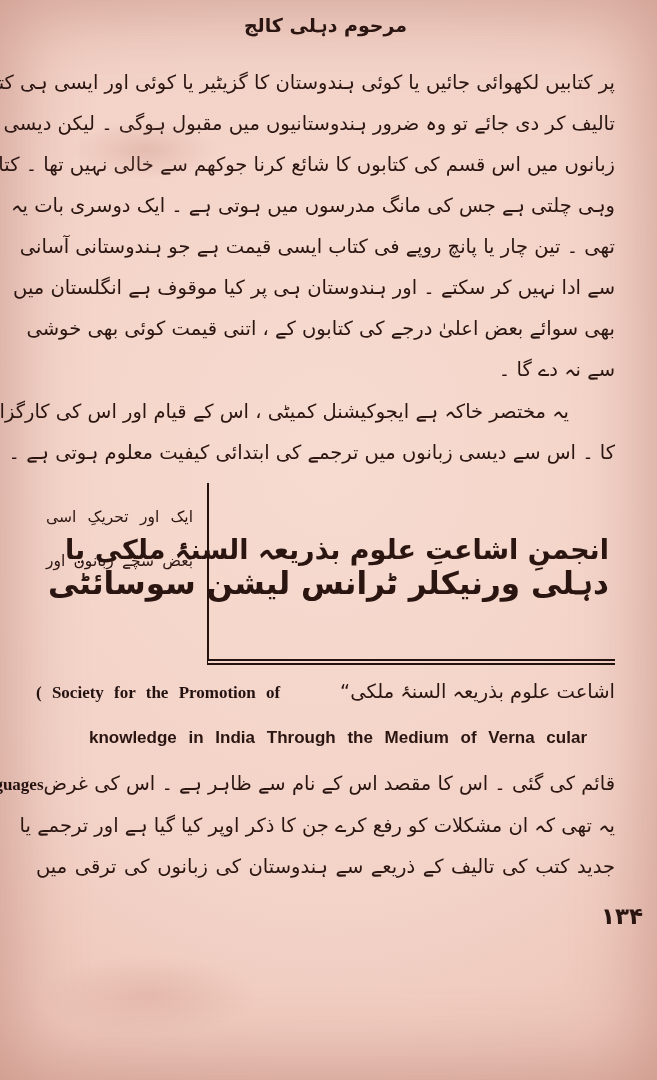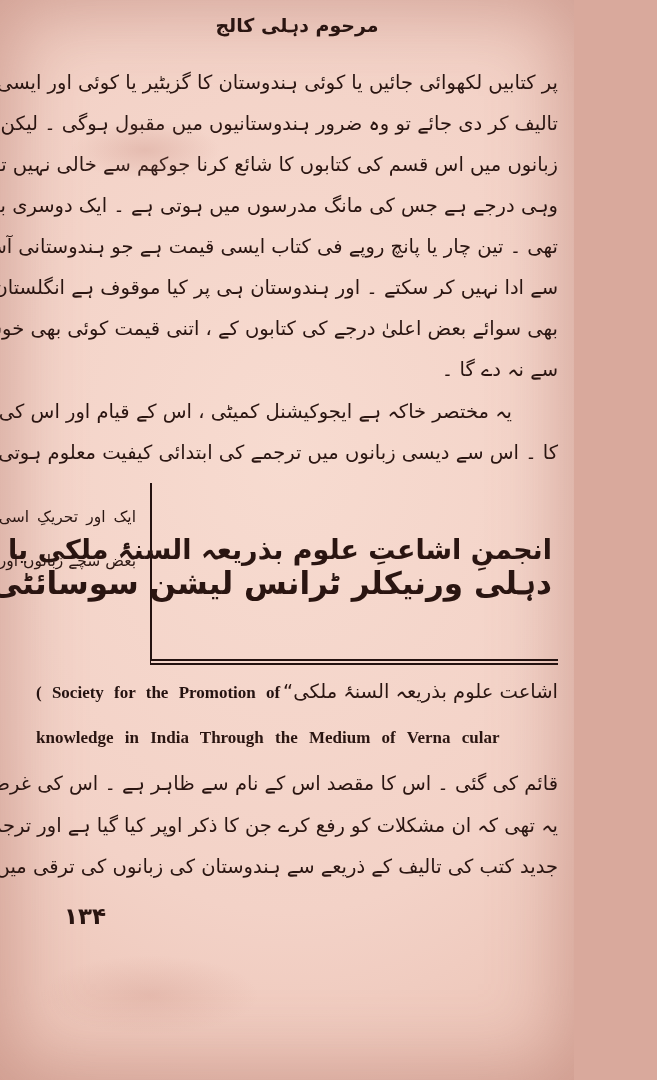--- a/index.html
+++ b/index.html
@@ -2,27 +2,27 @@
 <html lang="ur"><head>
 <meta charset="utf-8">
 <style>
   html,body{margin:0;padding:0;}
   body{
     width:657px;height:1080px;overflow:hidden;
     background:#d9a99c;
     font-family:"DejaVu Sans",sans-serif;
   }
   .page{
-    position:relative;width:574px;height:1080px;box-sizing:border-box;
+    position:relative;width:657px;height:1080px;box-sizing:border-box;
     background:radial-gradient(ellipse 130% 90% at 50% 42%, #f7dbd0 0%, #f3d2c7 48%, #ecc4b7 78%, #dfa success 0%) ;
     background:radial-gradient(ellipse 120% 85% at 50% 42%, #f7dbd0 0%, #f3d2c7 50%, #eac0b2 82%, #dca successive 100%);
     background:radial-gradient(ellipse 120% 85% at 50% 42%, #f7dbd0 0%, #f3d2c7 50%, #eac0b2 82%, #d9a392 100%);
     box-shadow:inset 0 0 70px 12px rgba(168,102,90,.42);
     color:#2a1511;
-    padding:14px 16px 0 36px;
+    padding:14px 42px 0 36px;
   }
   .stain{position:absolute;border-radius:50%;pointer-events:none;}
   .stain.s1{left:70px;top:120px;width:150px;height:60px;
     background:radial-gradient(ellipse,rgba(190,125,112,.28),rgba(190,125,112,0) 70%);}
   .stain.s2{left:40px;top:955px;width:220px;height:80px;
     background:radial-gradient(ellipse,rgba(190,125,112,.22),rgba(190,125,112,0) 70%);}
   .hdr{
     text-align:center;font-size:19px;font-weight:600;letter-spacing:0px;
     direction:rtl;margin-bottom:26px;
   }
@@ -53,43 +53,43 @@
     flex:1;direction:rtl;font-size:15.5px;line-height:44px;
     text-align:right;padding-right:14px;padding-top:12px;white-space:nowrap;
   }
   .sidenote div{text-align:justify;text-align-last:justify;padding-left:10px;}
   .mixed{display:flex;justify-content:space-between;align-items:baseline;}
   .eng{
     direction:ltr;font-family:"Liberation Serif",serif;font-weight:700;
     font-size:17px;color:#241210;word-spacing:6px;white-space:nowrap;
   }
   .engline{
-    direction:ltr;text-align:left;font-family:Liberation Serif, serif;
+    direction:ltr;text-align:right;font-family:Liberation Sans, sans-serif;
     font-weight:700;font-size:17px;word-spacing:7px;line-height:50px;
     padding-right:28px;white-space:nowrap;
   }
   .pageno{
-    text-align:left;direction:rtl;font-size:23px;font-weight:600;
+    text-align:right;direction:rtl;font-size:23px;font-weight:600;
     margin-top:16px;transform:translateX(28px);
   }
 </style>
 </head>
 <body>
 
 <div class="page">
   <div class="stain s1"></div>
   <div class="stain s2"></div>
 
   <div class="hdr">مرحوم دہلی کالج</div>
 
   <div>
     <div class="uline">پر کتابیں لکھوائی جائیں یا کوئی ہندوستان کا گزیٹیر یا کوئی اور ایسی ہی کتاب</div>
     <div class="uline">تالیف کر دی جائے تو وہ ضرور ہندوستانیوں میں مقبول ہوگی ۔ لیکن دیسی</div>
     <div class="uline">زبانوں میں اس قسم کی کتابوں کا شائع کرنا جوکھم سے خالی نہیں تھا ۔ کتاب</div>
-    <div class="uline">وہی درجے ہے جس کی مانگ مدرسوں میں ہوتی ہے ۔ ایک دوسری بات یہ</div>
+    <div class="uline">وہی چلتی ہے جس کی مانگ مدرسوں میں ہوتی ہے ۔ ایک دوسری بات یہ</div>
     <div class="uline">تھی ۔ تین چار یا پانچ روپے فی کتاب ایسی قیمت ہے جو ہندوستانی آسانی</div>
     <div class="uline">سے ادا نہیں کر سکتے ۔ اور ہندوستان ہی پر کیا موقوف ہے انگلستان میں</div>
     <div class="uline">بھی سوائے بعض اعلیٰ درجے کی کتابوں کے ، اتنی قیمت کوئی بھی خوشی</div>
     <div class="uline short">سے نہ دے گا ۔</div>
   </div>
 
   <div class="p2">
     <div class="uline indent1">یہ مختصر خاکہ ہے ایجوکیشنل کمیٹی ، اس کے قیام اور اس کی کارگزاری</div>
     <div class="uline">کا ۔ اس سے دیسی زبانوں میں ترجمے کی ابتدائی کیفیت معلوم ہوتی ہے ۔</div>
   </div>

